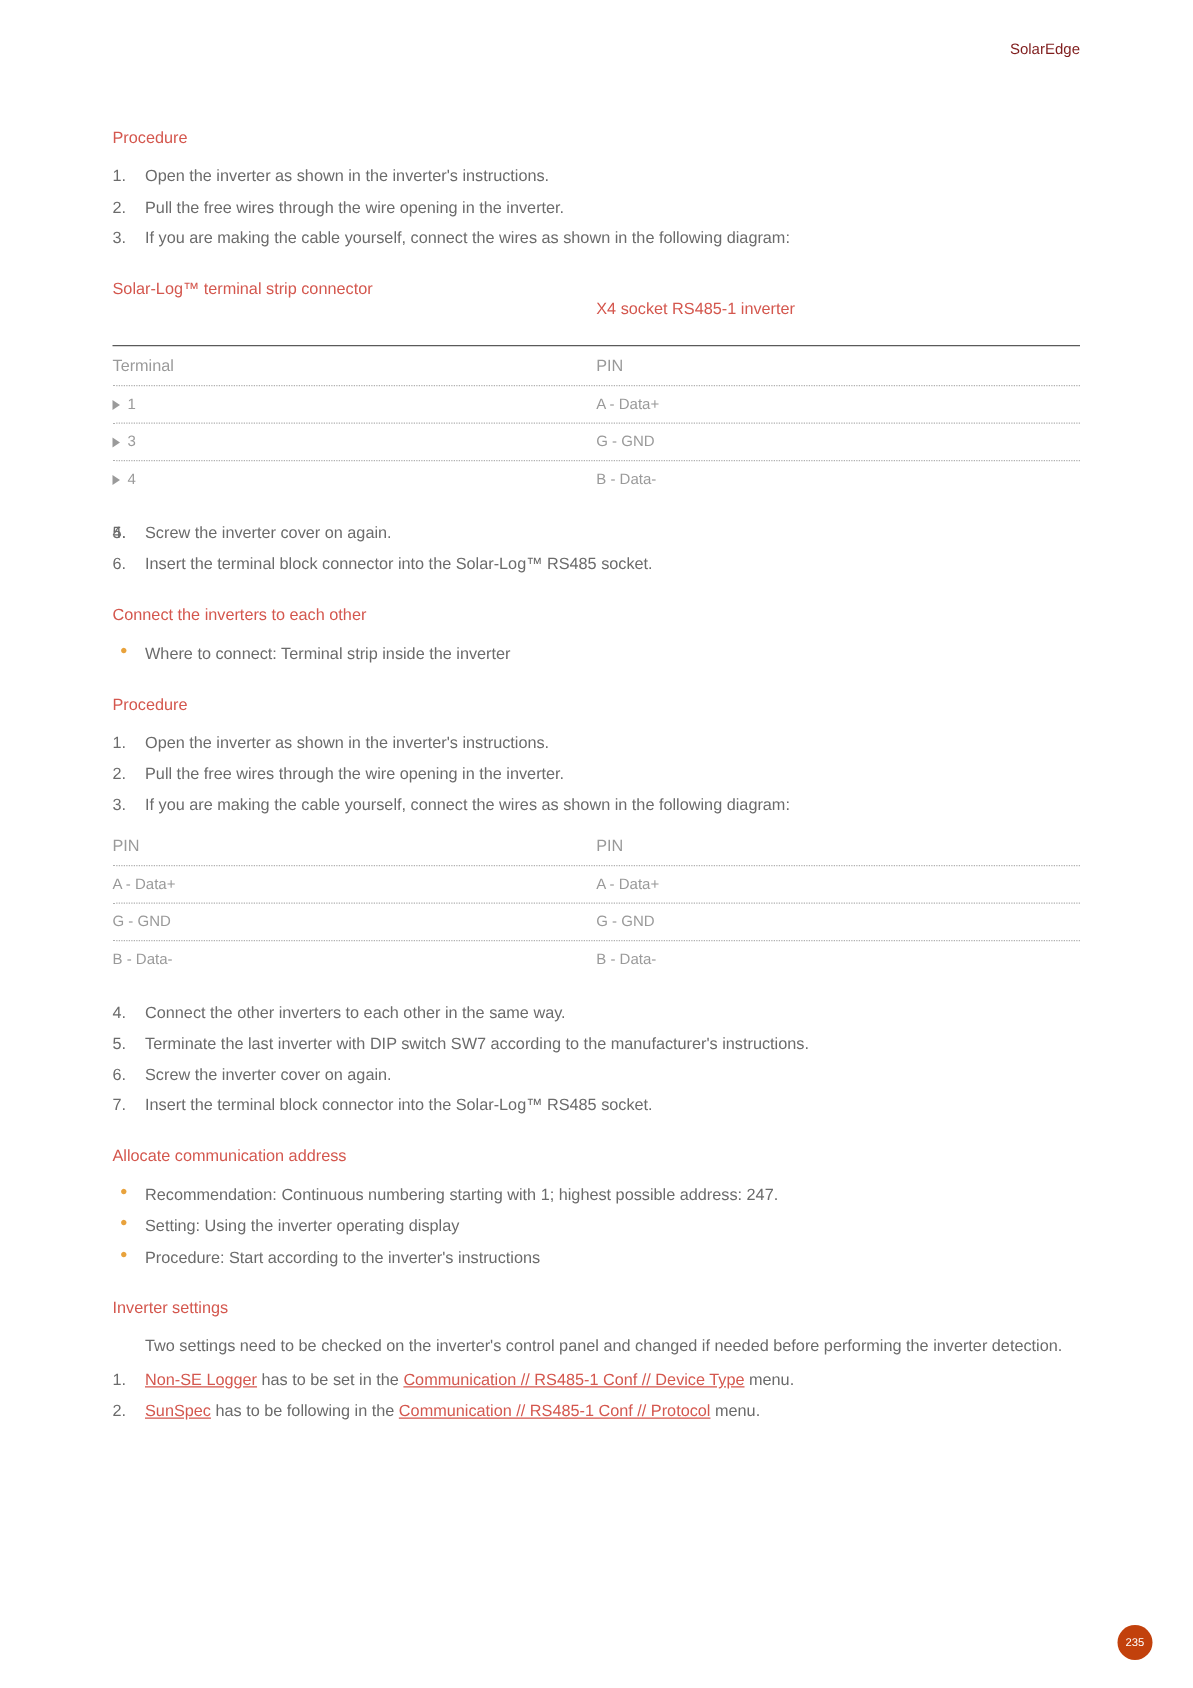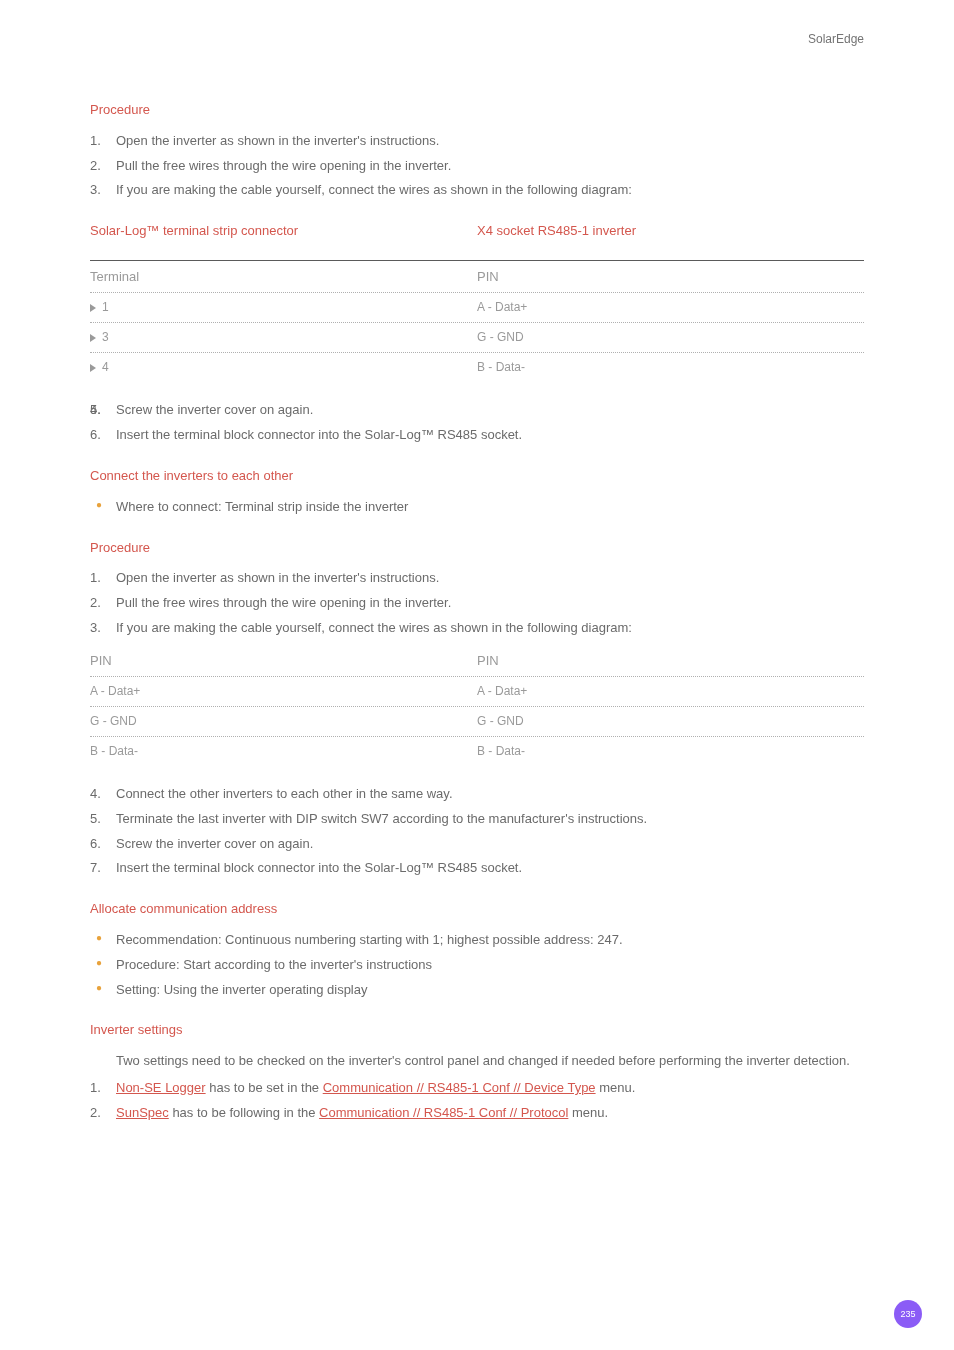--- a/index.html
+++ b/index.html
@@ -11,21 +11,21 @@
       color: #6b6b6b;
       font-size: 13px;
       line-height: 1.6;
       padding: 40px 90px 30px 90px;
       position: relative;
     }
     .header-brand {
       position: absolute;
       top: 30px;
       right: 90px;
-      color: #737373;
+      color: #7f1d1d;
       font-size: 12px;
     }
     .content { margin-top: 60px; }
     .section-title {
       color: #d4574e;
       font-size: 13px;
       font-weight: normal;
       margin-bottom: 10px;
     }
     ol.num-list {
@@ -66,21 +66,21 @@
       margin-bottom: 18px;
     }
     .tbl-head {
       display: flex;
       color: #d4574e;
       font-size: 13px;
       padding-bottom: 18px;
       border-bottom: 1px solid #5a5a5a;
     }
     .tbl-head .col1 { width: 50%; }
-    .tbl-head .col2 { width: 50%; }
+    .tbl-head .col2 { width: 50%; margin-top: 16px; }
     .tbl-sub {
       display: flex;
       color: #9a9a9a;
       font-size: 13px;
       padding: 6px 0 4px 0;
       border-bottom: 1px dotted #b0b0b0;
     }
     .tbl-sub .col1 { width: 50%; }
     .tbl-sub .col2 { width: 50%; }
     .tbl-row {
@@ -103,21 +103,21 @@
       vertical-align: middle;
     }
     .para { margin-bottom: 6px; margin-left: 26px; }
     .inline-red { color: #d4574e; text-decoration: underline; }
     .page-num {
       position: absolute;
       bottom: 22px;
       right: 32px;
       width: 28px;
       height: 28px;
-      background: #8b5cf6;
+      background: #c2410c;
       border-radius: 50%;
       color: #fff;
       font-size: 9px;
       display: flex;
       align-items: center;
       justify-content: center;
     }
   </style>
 </head>
 <body>
@@ -196,22 +196,22 @@
   <ol class="num-list">
     <li><span class="num">4.</span><span>Connect the other inverters to each other in the same way.</span></li>
     <li><span class="num">5.</span><span>Terminate the last inverter with DIP switch SW7 according to the manufacturer's instructions.</span></li>
     <li><span class="num">6.</span><span>Screw the inverter cover on again.</span></li>
     <li><span class="num">7.</span><span>Insert the terminal block connector into the Solar-Log™ RS485 socket.</span></li>
   </ol>
 
   <div class="section-title">Allocate communication address</div>
   <ul class="bullet-list">
     <li><span>Recommendation: Continuous numbering starting with 1; highest possible address: 247.</span></li>
+    <li><span>Setting: Using the inverter operating display</span></li>
     <li><span>Procedure: Start according to the inverter's instructions</span></li>
-    <li><span>Setting: Using the inverter operating display</span></li>
   </ul>
 
   <div class="section-title">Inverter settings</div>
   <div class="para">Two settings need to be checked on the inverter's control panel and changed if needed before performing the inverter detection.</div>
   <ol class="num-list">
     <li><span class="num">1.</span><span class="inline-red">Non-SE Logger</span><span> has to be set in the  </span><span class="inline-red">Communication // RS485-1 Conf // Device Type</span><span>  menu.</span></li>
     <li><span class="num">2.</span><span class="inline-red">SunSpec</span><span>  has to be following in the </span><span class="inline-red">Communication // RS485-1 Conf // Protocol</span><span> menu.</span></li>
   </ol>
 
 </div>

